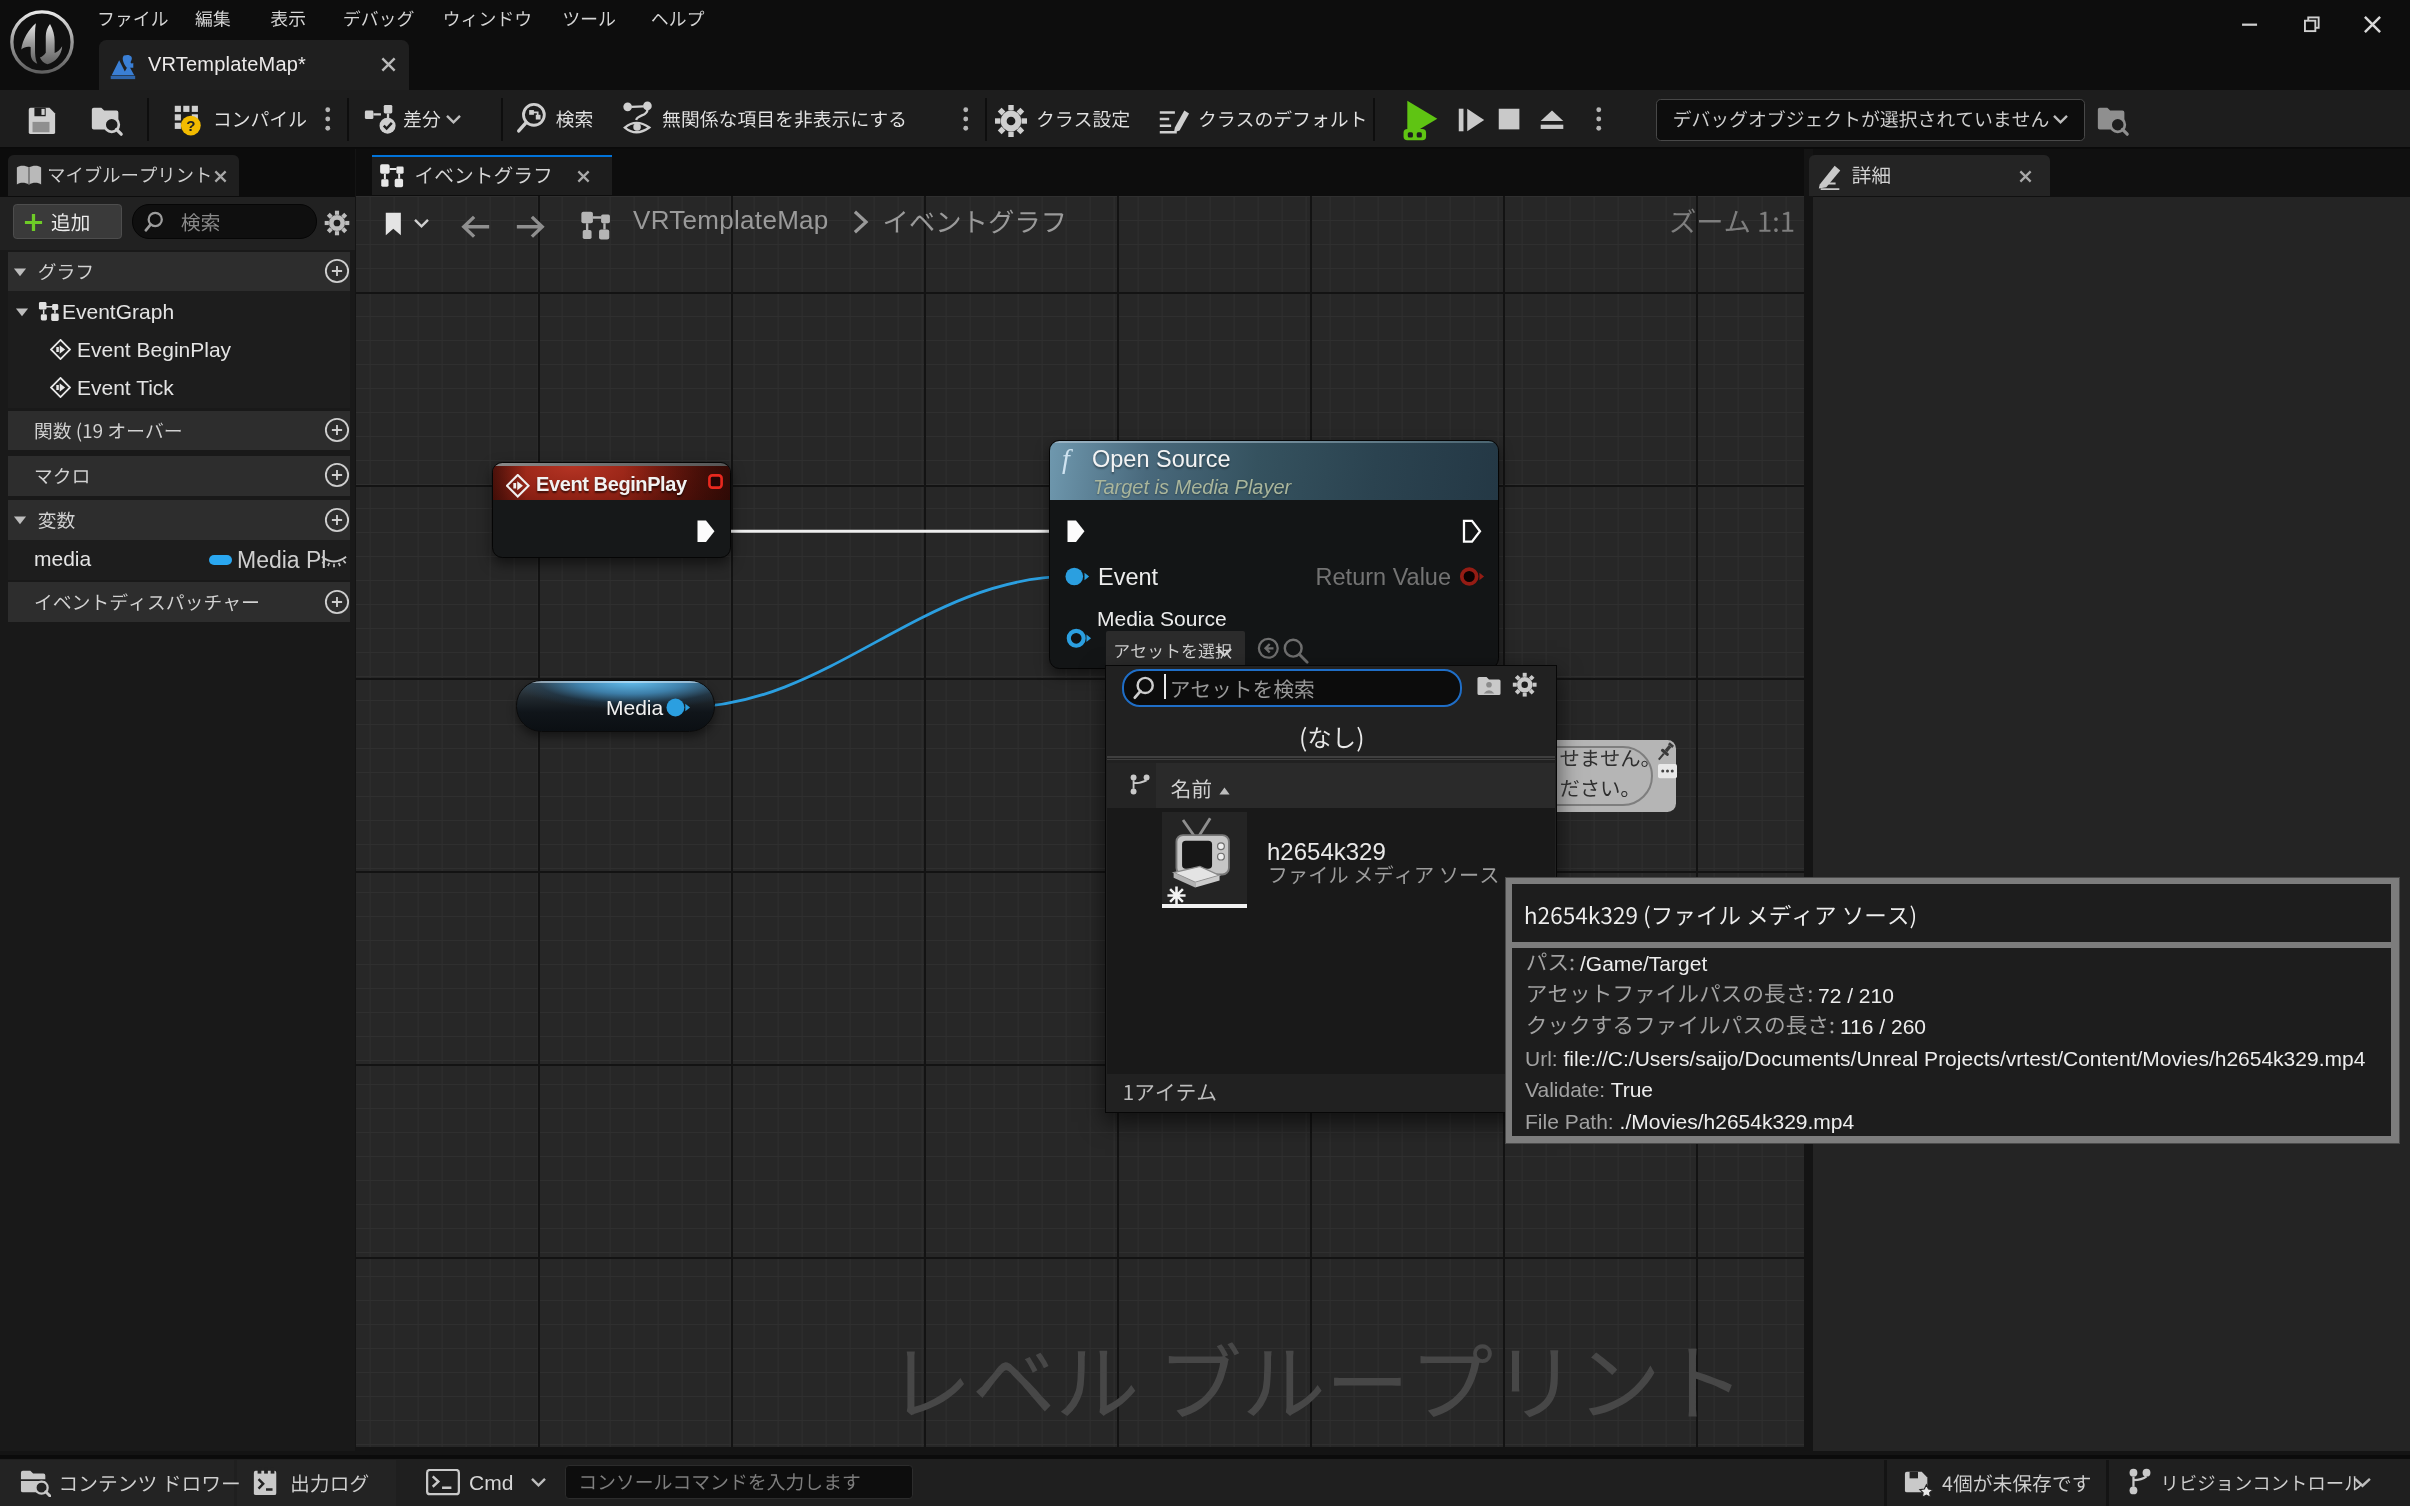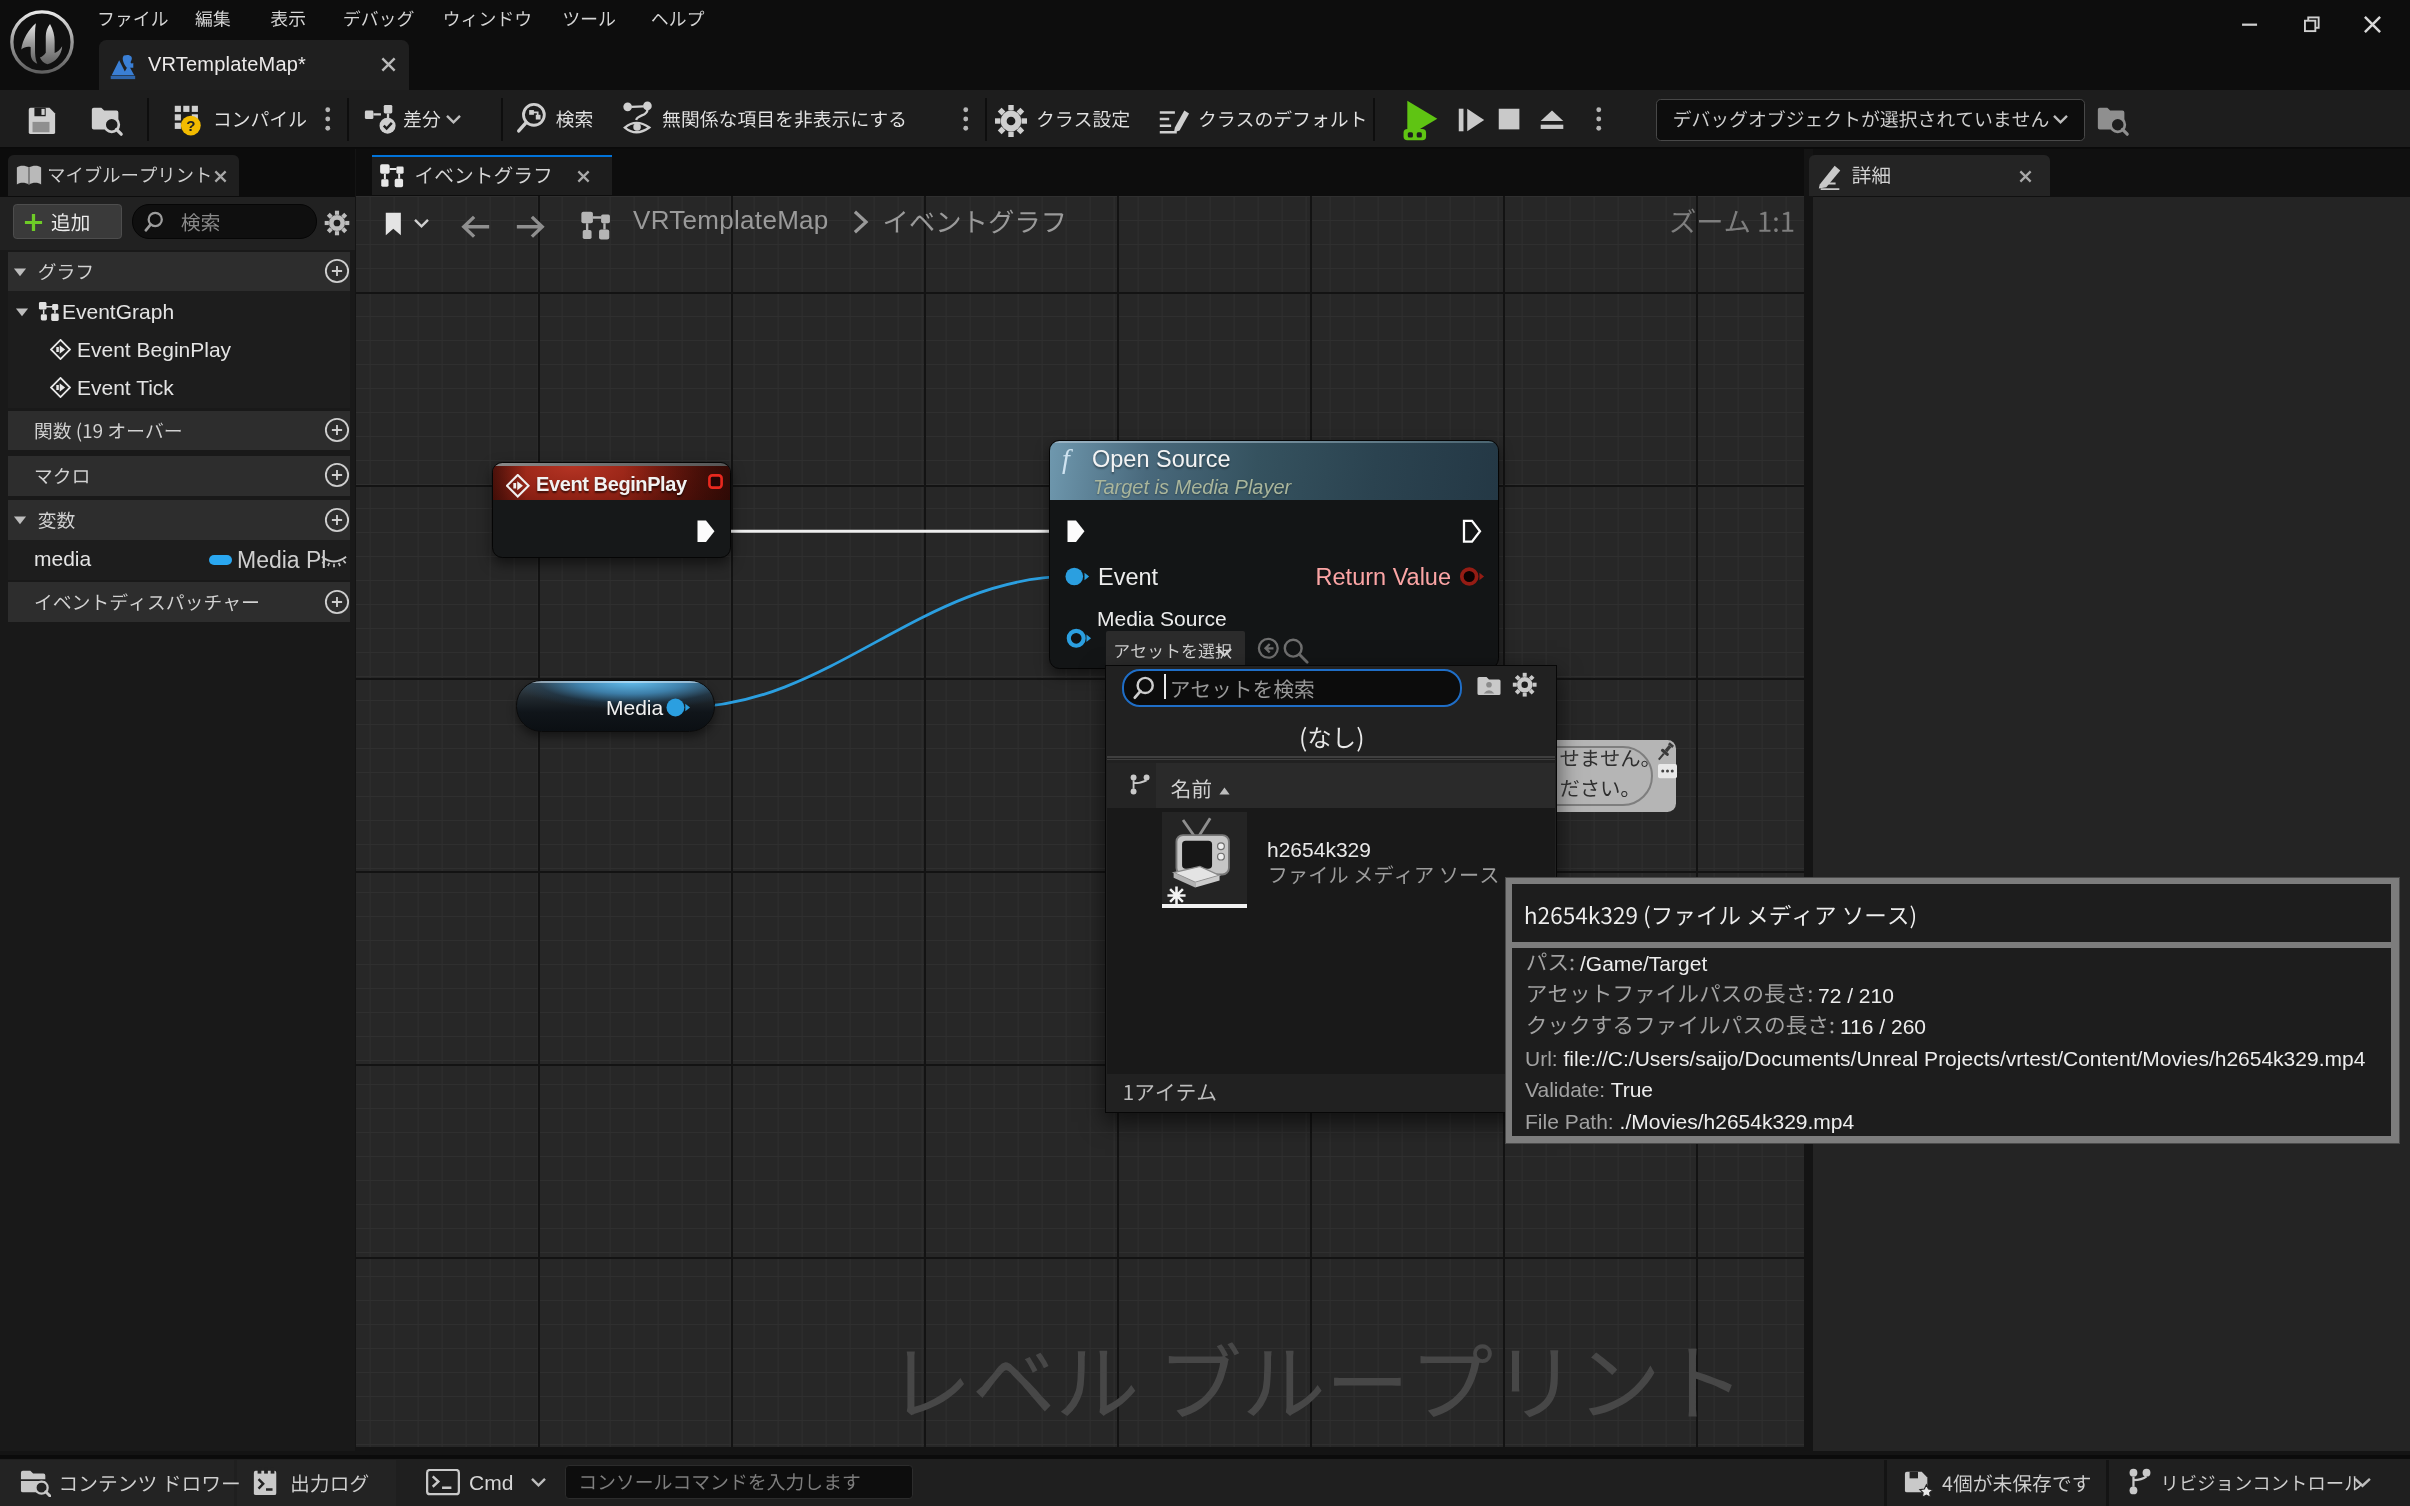--- a/index.html
+++ b/index.html
@@ -340,21 +340,21 @@
     <path d="M1.5 1.5 H10.5 L19.5 13 L10.5 24.5 H1.5 Z" fill="#fcfcfc"></path>
   </svg>
 <svg class="abs" style="left:1462px;top:519px;z-index:15" width="20" height="24.5" viewBox="0 0 21 26">
     <path d="M2 2 H10.5 L19 13 L10.5 24 H2 Z" fill="none" stroke="#fcfcfc" stroke-width="2.4"></path>
   </svg>
 <svg class="abs" style="left:1065px;top:566px;z-index:15" width="26" height="21" viewBox="0 0 28 22">
     <circle cx="10" cy="11" r="9.5" fill="#2b9fe0"></circle>
     <path d="M21 7 L26 11 L21 15 Z" fill="#2b9fe0"></path>
   </svg>
 <div class="abs" style="left:1098px;top:564px;z-index:15;font-size:23.5px;color:#ececec">Event</div>
-<div class="abs" style="left:1451px;top:564px;z-index:15;font-size:23.5px;color:#fca5a5;transform:translateX(-100%)">Return Value</div>
+<div class="abs" style="left:1451px;top:564px;z-index:15;font-size:23.5px;color:#737373;transform:translateX(-100%)">Return Value</div>
 <svg class="abs" style="left:1459px;top:566px;z-index:15" width="26" height="21" viewBox="0 0 28 22">
     <circle cx="11" cy="11" r="8" fill="#0c0202" stroke="#951c14" stroke-width="4"></circle>
     <path d="M22 7 L27 11 L22 15 Z" fill="#951c14"></path>
   </svg>
 <div class="abs" style="left:1097px;top:607px;z-index:15;font-size:21px;color:#ececec">Media Source</div>
 <svg class="abs" style="left:1066px;top:627px;z-index:15" width="26" height="22.6" viewBox="0 0 28 24">
     <circle cx="11" cy="12" r="8" fill="#101214" stroke="#2b9fe0" stroke-width="4.5"></circle>
     <path d="M22 8 L27 12 L22 16 Z" fill="#2b9fe0"></path>
   </svg>
 <div class="abs" style="left:1106px;top:631px;width:139px;height:36px;background:#2b2b2b;border-radius:1.9px;z-index:15"></div>
@@ -446,21 +446,21 @@
 <circle cx="56.5" cy="33" r="3.6" fill="#efefef" stroke="#6e6e6e" stroke-width="1.3"></circle>
 <circle cx="56.5" cy="44" r="3.6" fill="#efefef" stroke="#6e6e6e" stroke-width="1.3"></circle>
 <path d="M6 61 L34 54.5 L55 64 L29 71.5 Z" fill="#e4e4e4" stroke="#8a8a8a" stroke-width="1.4"></path>
 <path d="M6 61 L29 71.5 L29 77 L6 66.5 Z" fill="#b2b2b2"></path>
 <path d="M29 71.5 L55 64 L55 69.5 L29 77 Z" fill="#cbcbcb"></path>
 </svg>
 <svg class="abs" style="left:1166px;top:885px;z-index:22" width="21" height="21" viewBox="0 0 22 22">
     <path d="M11 1.5 V20.5 M1.5 11 H20.5 M4.3 4.3 L17.7 17.7 M17.7 4.3 L4.3 17.7" stroke="#f2f2f2" stroke-width="2.7"></path>
   </svg>
 <div class="abs" style="left:1162px;top:904px;width:85px;height:3.8px;background:#f2f2f2;z-index:22"></div>
-<div class="abs" style="left:1267px;top:838px;z-index:20;font-size:21px;color:#e9e9e9">h2654k329</div>
+<div class="abs" style="left:1267px;top:838px;z-index:20;font-size:24px;color:#e9e9e9">h2654k329</div>
 <div class="abs" style="left:1505px;top:877px;width:895px;height:267px;z-index:30;background:#7d7d7d;
  border:1.9px solid #4a4a4a;padding:5.6px"></div>
 <div class="abs" style="left:1512px;top:884px;width:879px;height:58px;background:#1d1d1d;z-index:31"></div>
 <div class="abs" style="left:1512px;top:948px;width:879px;height:188px;background:#1d1d1d;z-index:31"></div>
 <div class="abs" style="left:1580px;top:952px;z-index:32;font-size:21px;color:#ededed">/Game/Target</div>
 <div class="abs" style="left:1818px;top:984px;z-index:32;font-size:21px;color:#ededed">72 / 210</div>
 <div class="abs" style="left:1840px;top:1015px;z-index:32;font-size:21px;color:#ededed">116 / 260</div>
 <div class="abs" style="left:1525px;top:1047px;z-index:32;font-size:21px;color:#a2a2a2">Url: <span style="color:#ededed">file://C:/Users/saijo/Documents/Unreal Projects/vrtest/Content/Movies/h2654k329.mp4</span></div>
 <div class="abs" style="left:1525px;top:1078px;z-index:32;font-size:21px;color:#a2a2a2">Validate: <span style="color:#ededed">True</span></div>
 <div class="abs" style="left:1525px;top:1110px;z-index:32;font-size:21px;color:#a2a2a2">File Path: <span style="color:#ededed">./Movies/h2654k329.mp4</span></div>

